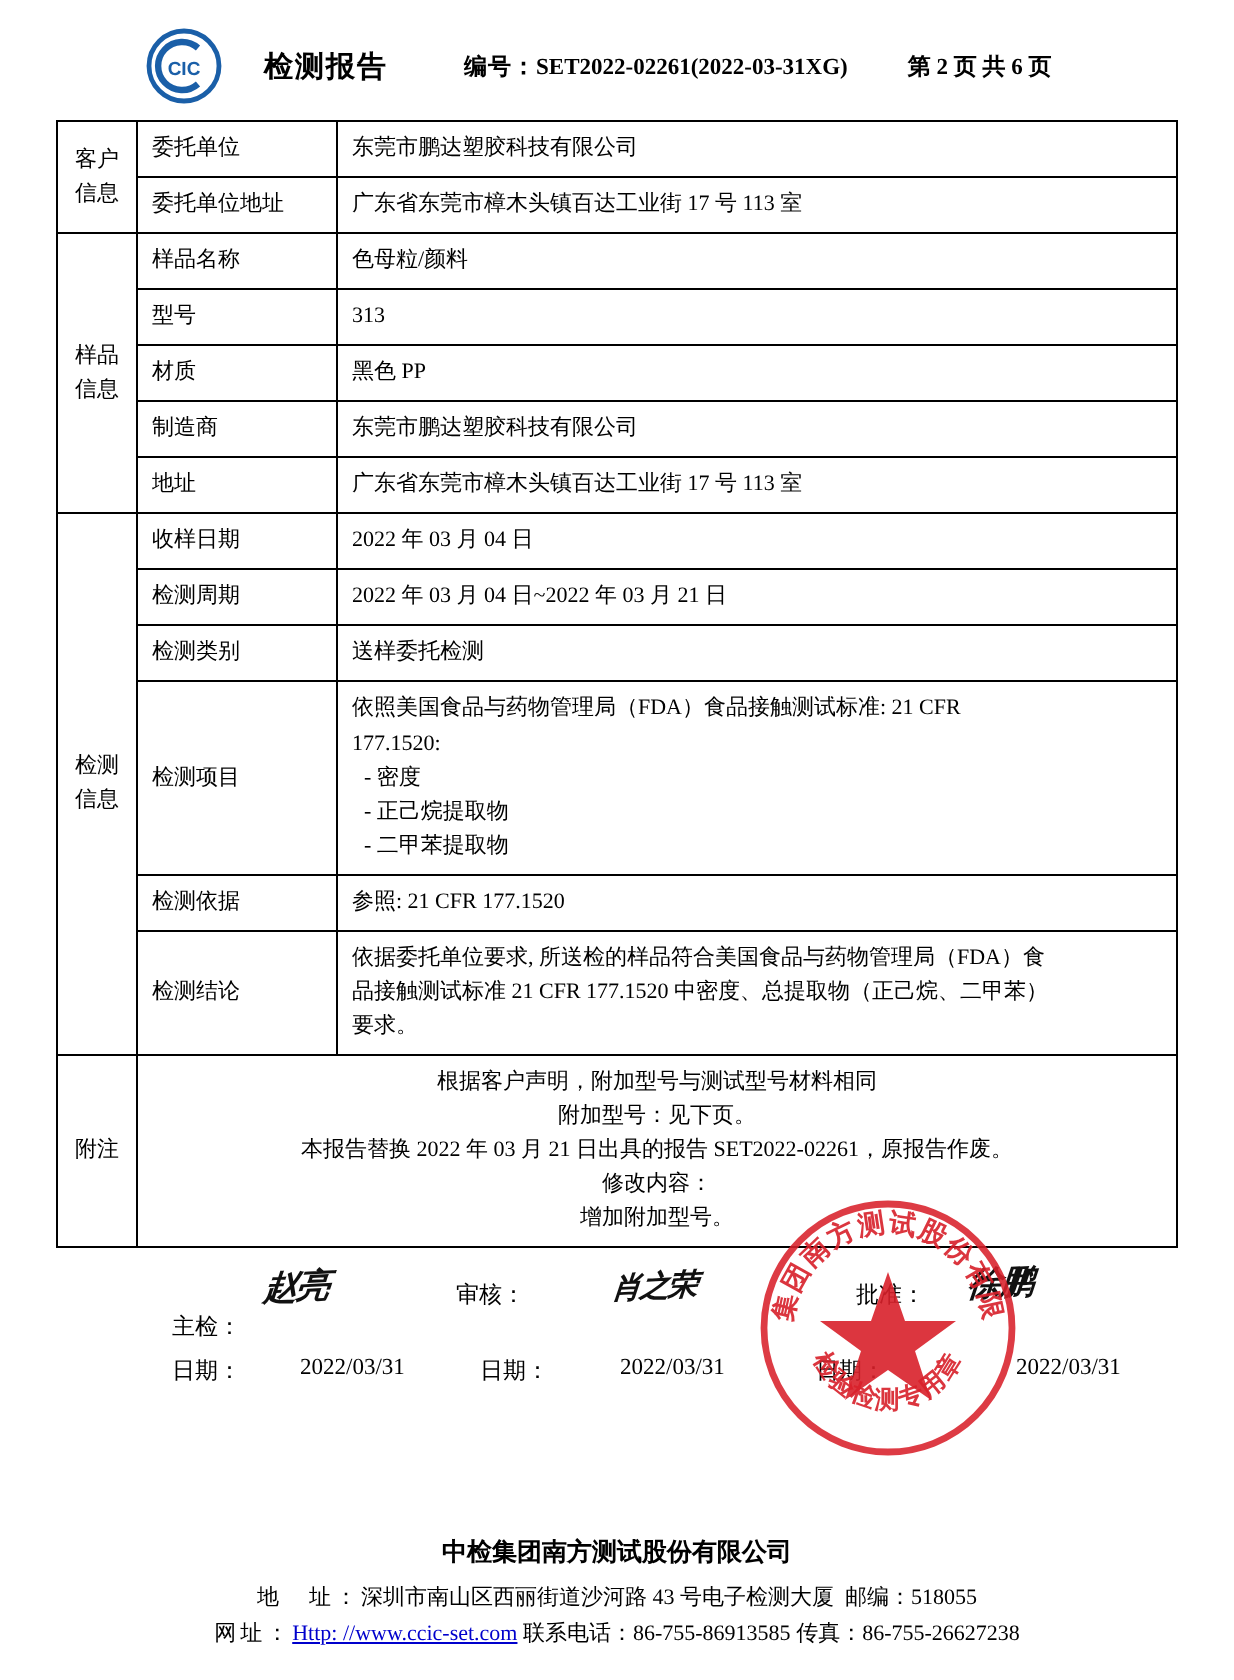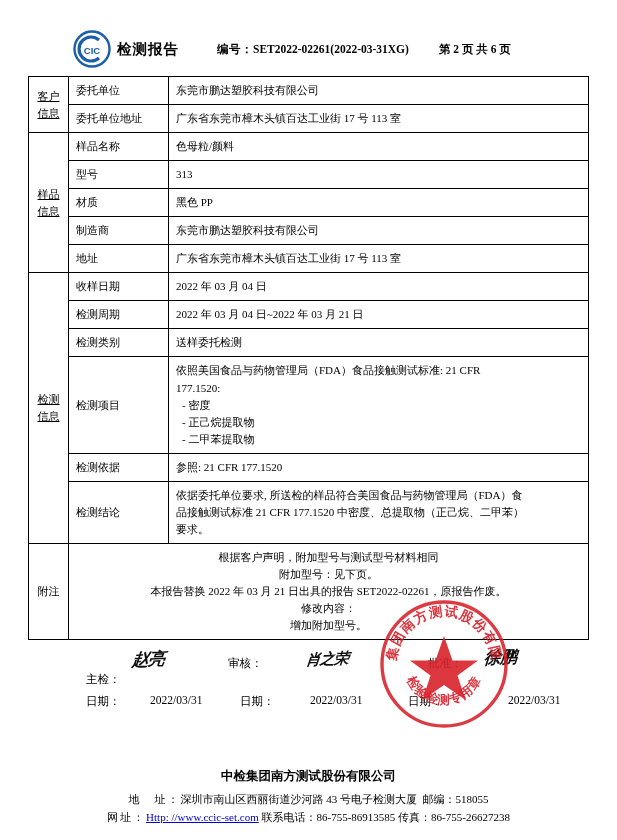--- a/index.html
+++ b/index.html
@@ -14,21 +14,21 @@
     color: #000000;
     font-size: 11px;
     position: relative;
     overflow: hidden;
   }
   .page {
     position: relative;
     width: 617px;
     height: 840px;
     box-sizing: border-box;
-    padding: 16px 28px;
+    padding: 0 28px;
   }
 
   
   .header {
     display: flex;
     align-items: center;
     height: 54px;
     padding-top: 12px;
     box-sizing: border-box;
   }
@@ -36,21 +36,21 @@
     width: 40px;
     height: 38px;
     flex: 0 0 40px;
     position: relative;
     margin-left: 44px;
   }
   .logo svg { display:block; }
   .hdr-title {
     font-size: 14.5px;
     font-weight: bold;
-    margin-left: 5px;
+    margin-left: 20px;
     letter-spacing: 1px;
   }
   .hdr-no {
     font-size: 11.5px;
     font-weight: bold;
     margin-left: 38px;
     white-space: nowrap;
   }
   .hdr-no .lbl { letter-spacing: 0.5px; }
   .hdr-page {
@@ -85,21 +85,20 @@
     width: 92px;
     padding-left: 8px;
     white-space: nowrap;
     font-size: 11.5px;
   }
   td.val {
     padding-left: 9px;
   }
   .sect-inner {
     display: block;
-    text-decoration: underline;
   }
   .sect-inner span { display:block; }
 
   .multi {
     line-height: 1.75;
   }
   .indent { padding-left: 6px; }
 
   
   td.remark-body {

